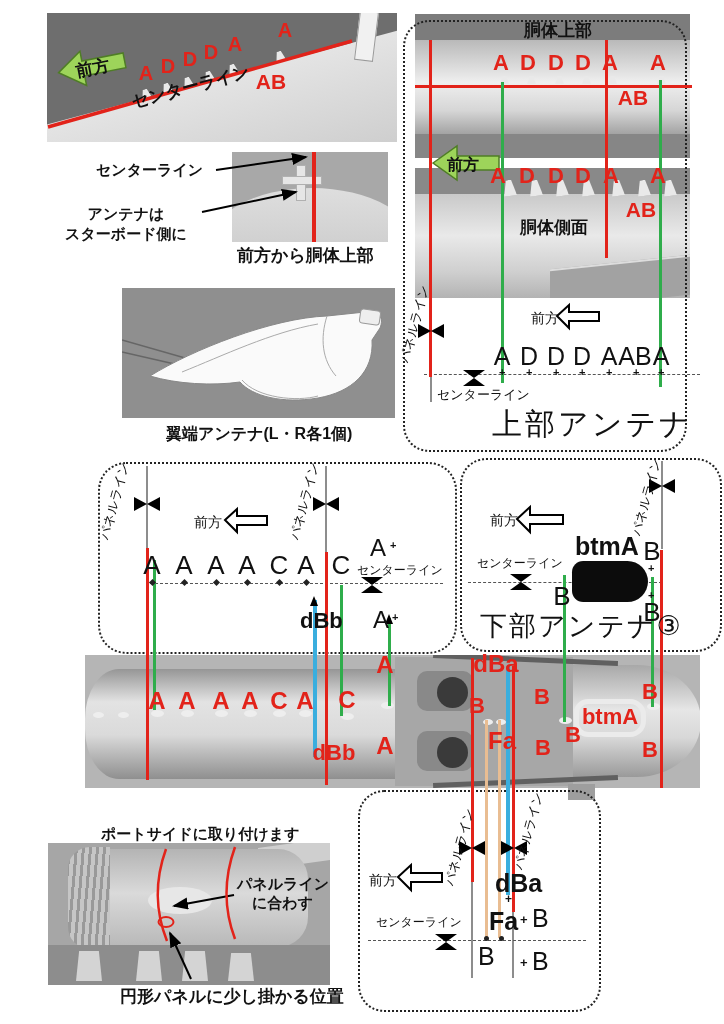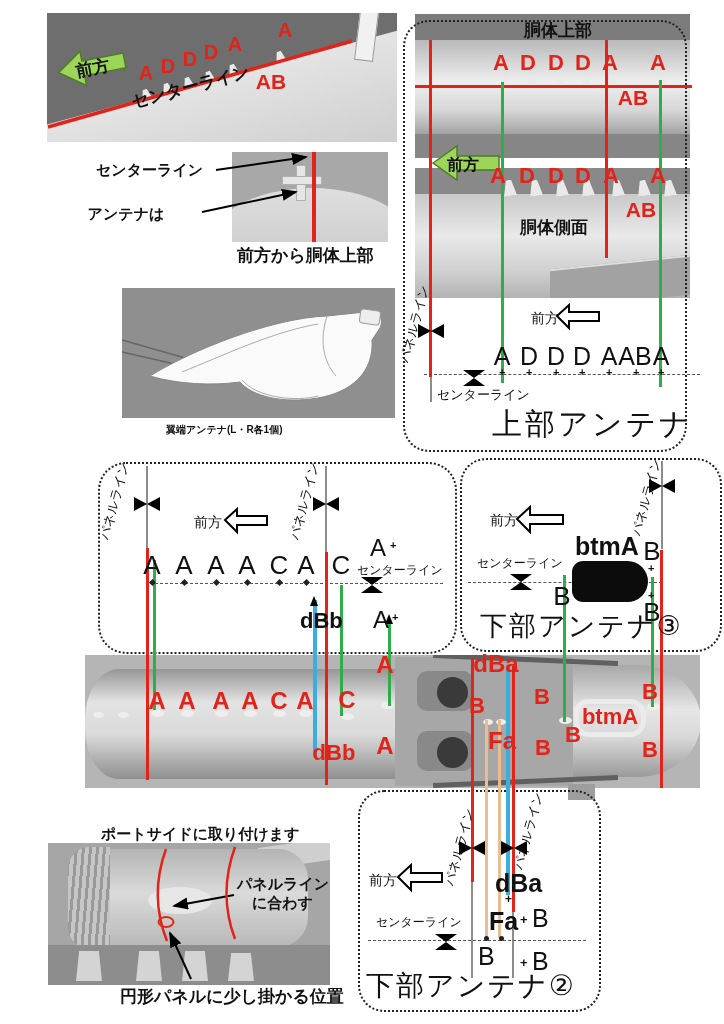--- a/index.html
+++ b/index.html
@@ -62,38 +62,39 @@
   <span class="rtxt" style="left:211px;top:42px;font-size:20px;">D</span>
   <span class="rtxt" style="left:235px;top:34px;font-size:20px;">A</span>
   <span class="rtxt" style="left:285px;top:20px;font-size:20px;">A</span>
   <span class="rtxt" style="left:271px;top:71px;font-size:21px;">AB</span>
   <span class="jp" style="left:132px;top:92px;font-size:17px;font-weight:600;transform:rotate(-15deg);transform-origin:0 50%;">センターライン</span>
   <span class="jp" style="left:76px;top:61px;font-size:17px;font-weight:bold;transform:rotate(-11deg);transform-origin:0 50%;z-index:7;">前方</span>
 
   <span class="jp" style="left:96px;top:161px;font-size:15px;font-weight:bold;">センターライン</span>
   <div class="jp" style="left:45px;top:204px;width:162px;text-align:center;font-size:15px;font-weight:bold;line-height:20px;">
     <div>アンテナは</div>
+    <div>スターボード側に</div>
   </div>
   <div class="photo" style="left:232px;top:152px;width:156px;height:90px;background:#a8a8a8;">
     <div class="abs" style="left:-25px;top:36px;width:210px;height:120px;border-radius:50%;background:linear-gradient(180deg,#dedede,#c0c0c0);"></div>
     <div class="abs" style="left:64px;top:13px;width:8px;height:34px;background:#e6e6e6;border:1px solid #b0b0b0;"></div>
     <div class="abs" style="left:50px;top:24px;width:38px;height:7px;background:#e6e6e6;border:1px solid #b0b0b0;"></div>
     <div class="abs" style="left:80px;top:0;width:3.5px;height:90px;background:var(--red);"></div>
   </div>
   <span class="jp" style="left:237px;top:245px;font-size:17px;font-weight:bold;">前方から胴体上部</span>
 
   <div class="photo" style="left:122px;top:288px;width:273px;height:130px;background:#8f8f8f;">
     <svg width="273" height="130">
       <path d="M0,52 L105,82 M0,64 L105,88" stroke="#666" stroke-width="1.5" fill="none"></path>
       <path d="M28,88 C70,62 150,30 205,28 L243,24 C258,22 262,30 258,40 L250,52 C252,84 230,104 196,110 C160,116 130,108 118,94 C90,98 55,96 28,88 Z" fill="#fafafa" stroke="#888" stroke-width="1"></path>
       <path d="M120,92 C135,110 175,114 196,108 M205,28 C198,50 200,72 214,88 M60,84 C100,68 150,44 196,36" stroke="#aaa" stroke-width="1" fill="none"></path>
       <rect x="238" y="22" width="20" height="14" rx="3" fill="#eee" stroke="#999" transform="rotate(8 248 29)"></rect>
     </svg>
   </div>
-  <span class="jp" style="left:166px;top:424px;font-size:10px;font-weight:bold;">翼端アンテナ(L・R各1個)</span>
+  <span class="jp" style="left:166px;top:424px;font-size:16px;font-weight:bold;">翼端アンテナ(L・R各1個)</span>
 
   <div class="panel" style="left:403px;top:20px;width:280px;height:428px;"></div>
 
   <div class="photo grid" style="left:415px;top:14px;width:275px;height:144px;background:#7c7c7c;">
     <div class="abs" style="left:0;top:26px;width:275px;height:94px;background:linear-gradient(180deg,#b9b9b9,#efefef 45%,#d6d6d6 75%,#a3a3a3);"></div>
     <div class="abs" style="left:0;top:120px;width:275px;height:24px;background:#868686;"></div>
     <div class="blade" style="left:85px;top:62px;width:9px;height:8px;"></div>
     <div class="blade" style="left:112px;top:62px;width:9px;height:8px;"></div>
     <div class="blade" style="left:140px;top:62px;width:9px;height:8px;"></div>
     <div class="blade" style="left:167px;top:62px;width:9px;height:8px;"></div>
@@ -300,21 +301,20 @@
   <span class="pl" style="left:520px;top:913px;font-size:13px;">+</span>
   <span class="ltxt" style="left:532px;top:906px;font-size:25px;font-weight:500;">B</span>
   <span class="jp" style="left:376px;top:915px;font-size:12px;">センターライン</span>
   <div class="btv" style="left:435px;top:934px;"></div>
   <div class="dash" style="left:368px;top:940px;width:218px;"></div>
   <div class="dot" style="left:484px;top:936px;"></div>
   <div class="dot" style="left:499px;top:936px;"></div>
   <span class="ltxt" style="left:478px;top:944px;font-size:25px;font-weight:500;">B</span>
   <span class="pl" style="left:520px;top:956px;font-size:13px;">+</span>
   <span class="ltxt" style="left:532px;top:949px;font-size:25px;font-weight:500;">B</span>
-  <span class="title" style="left:366px;top:972px;font-size:28px;">下部アンテナ②</span>
 
   <svg class="ovl" width="724" height="1024">
     <defs>
       <marker id="ah" markerWidth="9" markerHeight="8" refX="7" refY="3" orient="auto">
         <path d="M0,0 L8,3 L0,6 Z" fill="#000"></path>
       </marker>
     </defs>
 
     <line x1="48" y1="127" x2="352" y2="41" stroke="#e2231a" stroke-width="3.5"></line>
 

